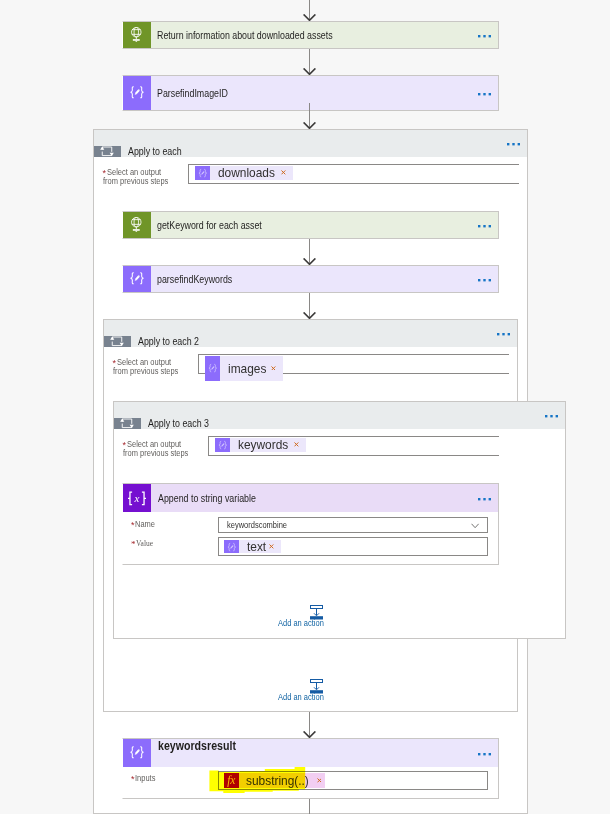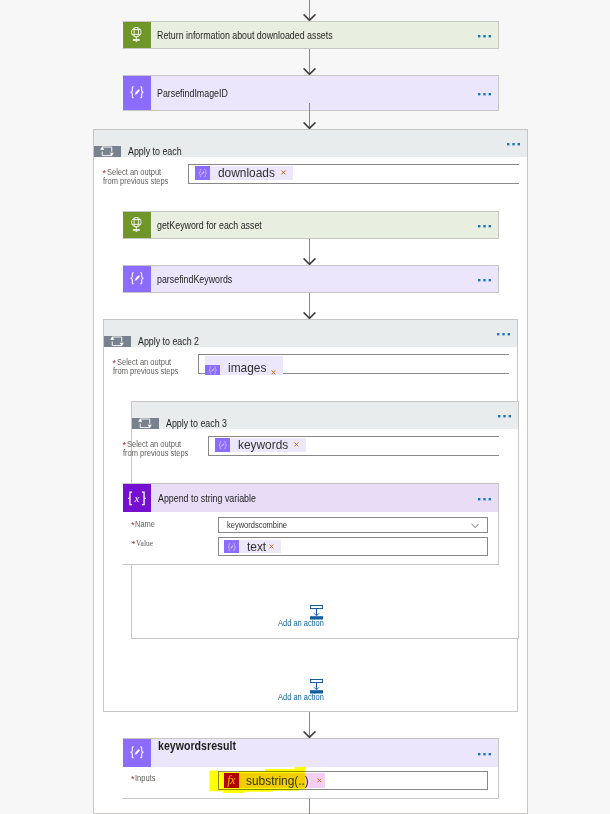--- a/index.html
+++ b/index.html
@@ -268,21 +268,21 @@
             <rect x="10.6" y="0" width="2.4" height="2.4" fill="#1675c6"></rect>
           </svg></div>
     </div>
   </div>
 
   <div class="flabel" style="left:112.5px;top:359.1px;">
     <span class="ast">*</span><span>Select an output</span><br>
     <span>from previous steps</span>
   </div>
   <div class="fbox" style="left:198px;top:354px;width:311px;height:20px;border-right:none;"></div>
-  <div class="chip" style="left:205px;top:355.5px;height:19px;align-items:flex-end;">
+  <div class="chip" style="left:205px;top:355.5px;height:25px;">
     <div class="cico">
       <svg width="11.5" height="10" viewBox="0 0 23 20" opacity="0.62">
           <g fill="none" stroke="#fff" stroke-width="1.55" stroke-linecap="round">
             <path d="M7.6 2.6 C5.6 2.6 6.3 5.3 6.3 7.6 C6.3 9.0 5.1 9.9 3.9 10.2 C5.1 10.5 6.3 11.3 6.3 12.7 C6.3 15.1 5.6 17.8 7.6 17.8"></path>
             <path d="M15.4 2.6 C17.4 2.6 16.7 5.3 16.7 7.6 C16.7 9.0 17.9 9.9 19.1 10.2 C17.9 10.5 16.7 11.3 16.7 12.7 C16.7 15.1 17.4 17.8 15.4 17.8"></path>
           </g>
           <g transform="rotate(42 11.5 10.2)">
             <rect x="10.3" y="6.3" width="2.4" height="6.0" fill="#fff"></rect>
             <path d="M10.3 12.3 L12.7 12.3 L11.5 14.6 Z" fill="#fff"></path>
           </g>
@@ -291,21 +291,21 @@
     <div class="ctxt">
         <span>images</span>
       </div>
     <div class="cx">
       <svg width="4.8" height="4.8" viewBox="0 0 6 6">
           <path d="M0.6 0.6 L5.4 5.4 M5.4 0.6 L0.6 5.4" stroke="#cf6a1e" stroke-width="1.25"></path>
         </svg>
     </div>
   </div>
 
-  <div class="scope" style="left:131px;top:401px;width:388px;height:238px;">
+  <div class="scope" style="left:113px;top:401px;width:453px;height:238px;">
     <div class="hdr">
       <div class="ico">
         <svg width="14.2" height="10.6" viewBox="0 0 28 21">
           <g fill="none" stroke="#fff" stroke-width="1.8" stroke-linejoin="miter">
             <path d="M4.4 7.4 L4.4 2.0 L23.2 2.0 L23.2 11.6"></path>
             <path d="M23.2 15.0 L23.2 19.0 L4.4 19.0 L4.4 11.0"></path>
           </g>
           <path d="M0.3 7.2 L4.4 0.8 L8.5 7.2 Z" fill="#fff"></path>
           <path d="M19.1 13.6 L23.2 20.0 L27.3 13.6 Z" fill="#fff"></path>
         </svg>

